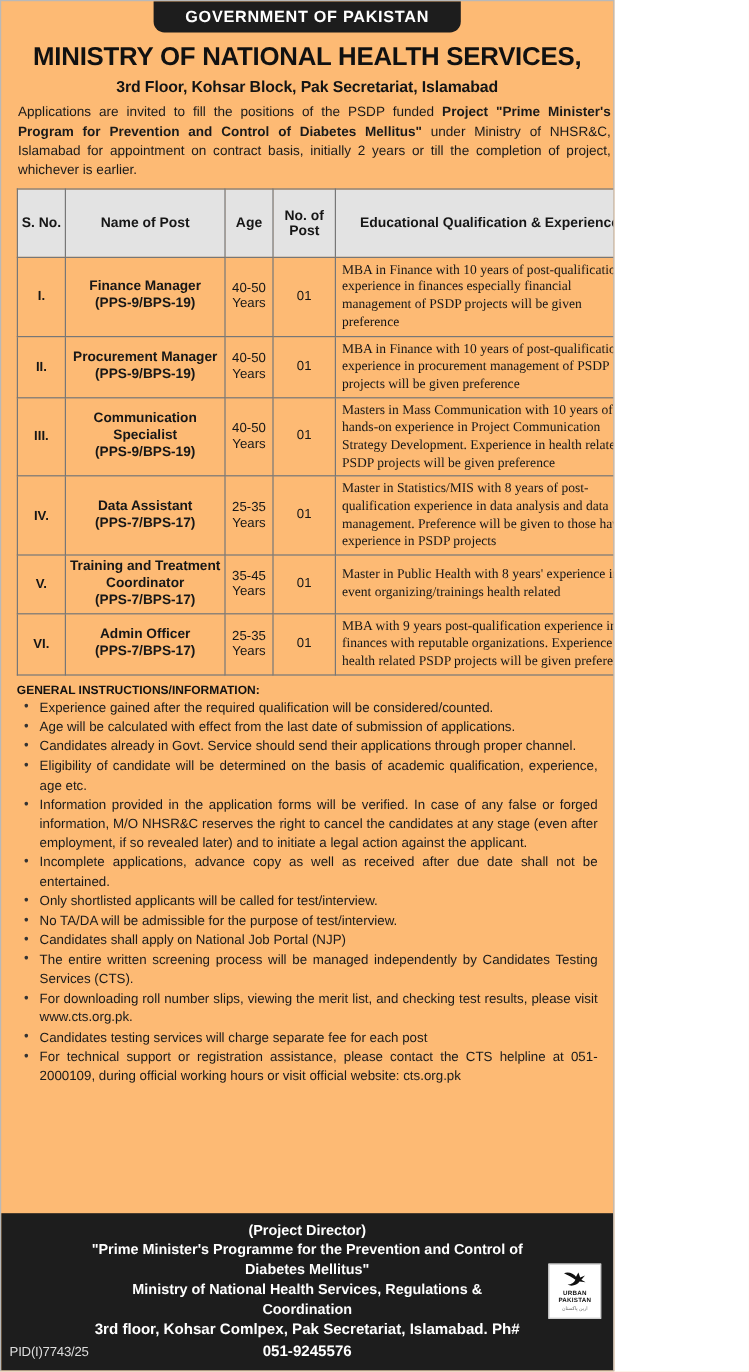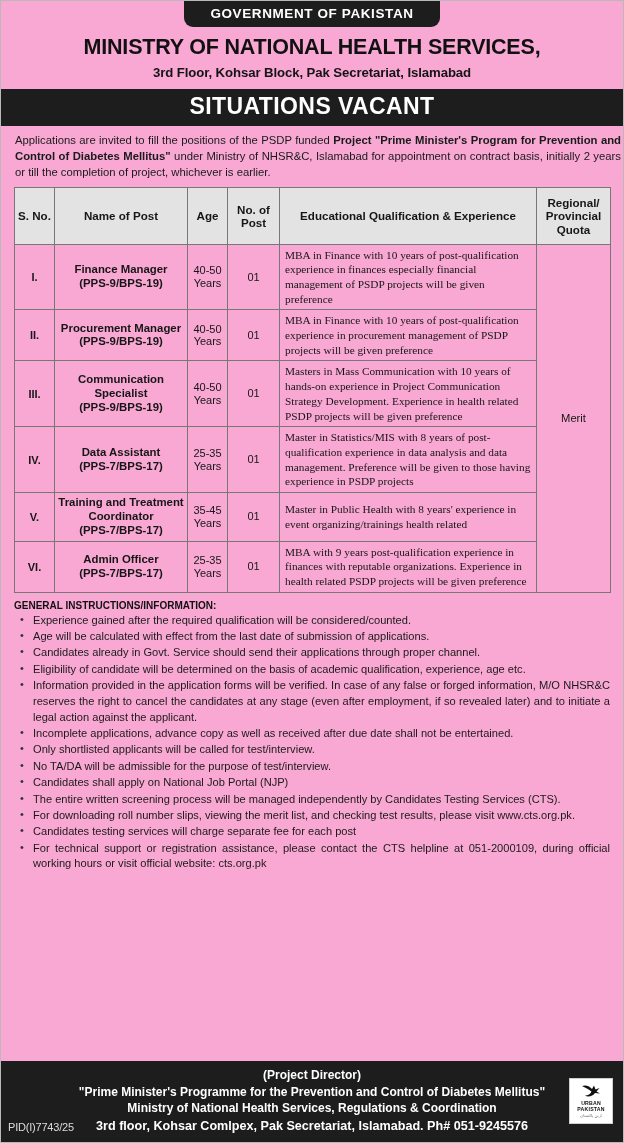--- a/index.html
+++ b/index.html
@@ -6,23 +6,23 @@
 
   html, body {
     width: 624px;
     height: 1143px;
     background: #ffffff;
     font-family: "Liberation Sans", sans-serif;
   }
 
   #ad {
     position: relative;
-    width: 624px;
+    width: 512px;
     height: 1143px;
-    background: #f9a8d4;
+    background: #fdba74;
     border: 1px solid #b9b9b9;
     overflow: hidden;
   }
 
   
   .gov-banner-wrap {
     text-align: center;
     padding-top: 0px;
   }
   .gov-banner {
@@ -225,21 +225,20 @@
   <div class="gov-banner-wrap">
     <div class="gov-banner">GOVERNMENT OF PAKISTAN</div>
   </div>
 
   <div class="ministry">
     <div>MINISTRY OF NATIONAL HEALTH SERVICES,</div>
   </div>
 
   <div class="address">3rd Floor, Kohsar Block, Pak Secretariat, Islamabad</div>
 
-  <div class="sit-vacant">SITUATIONS VACANT</div>
 
   <p class="intro"><span>Applications are invited to fill the positions of the PSDP funded </span><b>Project "Prime Minister's Program for Prevention and Control of Diabetes Mellitus"</b><span> under Ministry of NHSR&amp;C, Islamabad for appointment on contract basis, initially 2 years or till the completion of project, whichever is earlier.</span></p>
 
   <div class="tbl-wrap">
     <table class="jobs">
       <colgroup>
         <col style="width:40px">
         <col style="width:133px">
         <col style="width:40px">
         <col style="width:52px">

